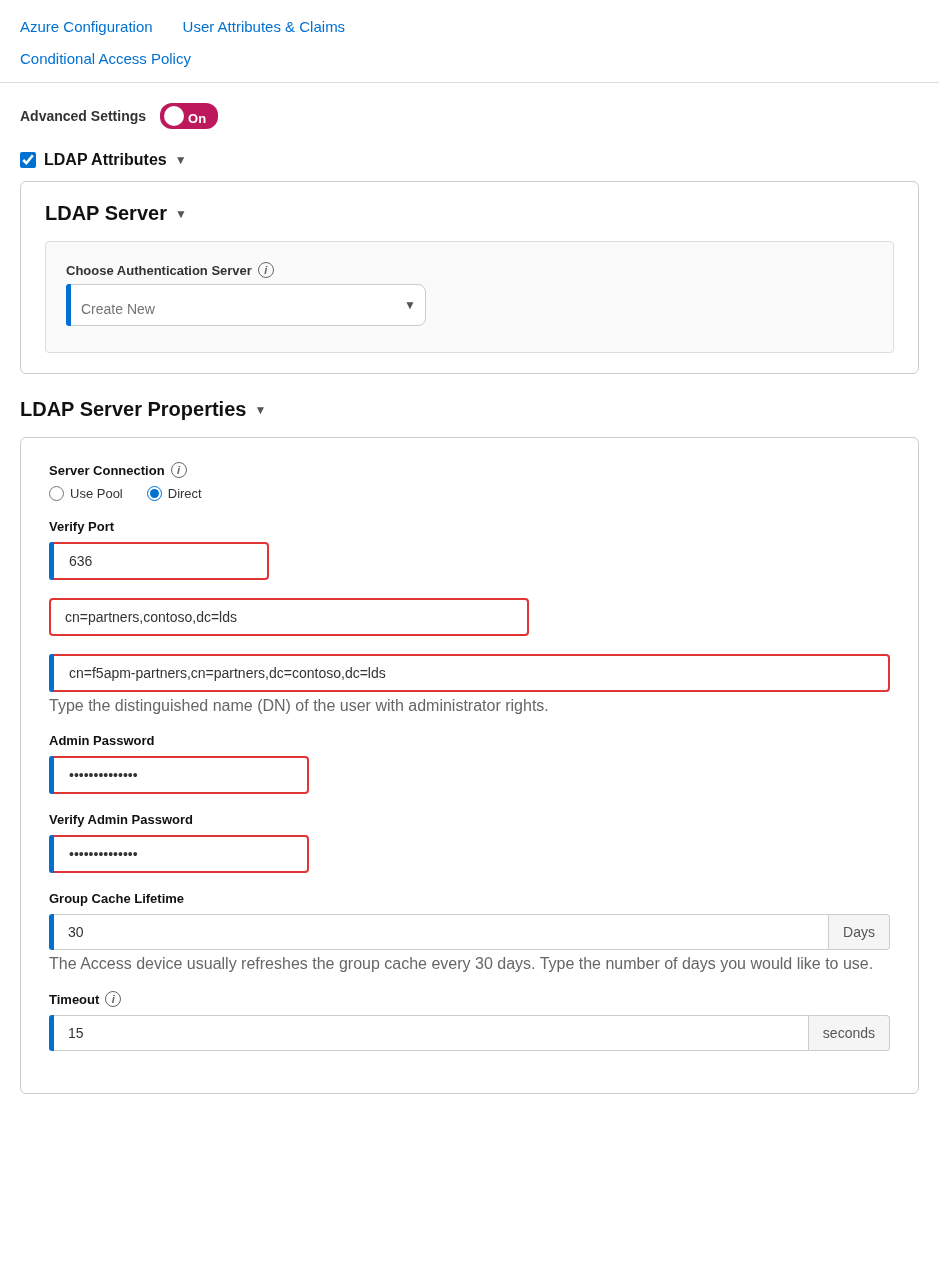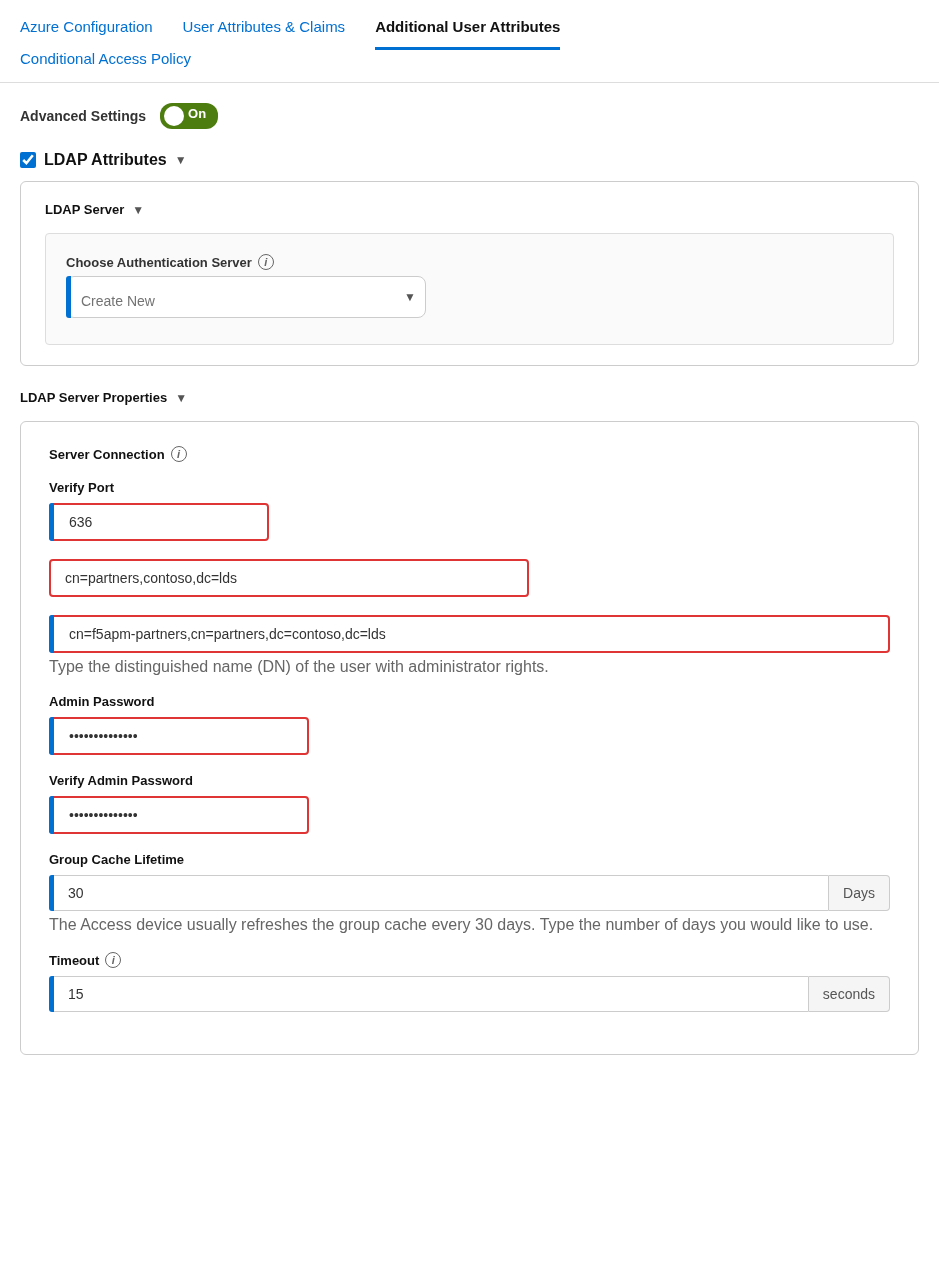--- a/index.html
+++ b/index.html
@@ -60,22 +60,22 @@
     }
 
     .advanced-settings-label {
       font-size: 14px;
       font-weight: 600;
       color: #333;
     }
 
     .toggle-switch {
       display: inline-flex;
-      align-items: flex-start;
-      background: #4d7c0f;
+      align-items: flex-end;
+      background: #be185d;
       border-radius: 12px;
       padding: 3px 10px 3px 4px;
       cursor: pointer;
       min-width: 58px;
       height: 26px;
       position: relative;
     }
 
     .toggle-knob {
       width: 20px;
@@ -125,21 +125,21 @@
     }
 
     .subsection-header {
       display: flex;
       align-items: center;
       gap: 8px;
       margin-bottom: 16px;
     }
 
     .subsection-title {
-      font-size: 13px;
+      font-size: 20px;
       font-weight: 700;
       color: #111;
     }
 
     .inner-card {
       border: 1px solid #ddd;
       border-radius: 4px;
       padding: 20px 20px;
       background: #fafafa;
     }
@@ -314,21 +314,20 @@
       flex: 1;
     }
   </style>
 </head>
 <body>
 
 <div class="top-nav">
   <div class="nav-row-1">
     <span class="nav-tab">Azure Configuration</span>
     <span class="nav-tab">User Attributes &amp; Claims</span>
-    <span class="nav-tab active">Additional User Attributes</span>
   </div>
   <div class="nav-row-2">
     <span class="nav-tab">Conditional Access Policy</span>
   </div>
 </div>
 
 <div class="page-body">
 
   <div class="advanced-settings-row">
     <span class="advanced-settings-label">Advanced Settings</span>
@@ -373,20 +372,30 @@
       <span class="chevron-icon">▼</span>
     </div>
 
     <div class="properties-card">
 
       <div class="field-group">
         <div class="field-label">
           <span>Server Connection</span>
           <span class="info-icon">i</span>
         </div>
+        <div class="radio-group">
+          <label class="radio-option">
+            <input type="radio" name="server-connection" style="">
+            <span>Use Pool</span>
+          </label>
+          <label class="radio-option">
+            <input type="radio" name="server-connection" checked="" style="">
+            <span>Direct</span>
+          </label>
+        </div>
       </div>
 
 
       <div class="field-group">
         <div class="field-label">
           <span>Verify Port</span>
         </div>
         <div class="input-wrapper" style="max-width: 220px;">
           <div class="input-blue-bar"></div>
           <input type="text" class="form-input highlighted" style="padding-left: 18px;" value="636">

